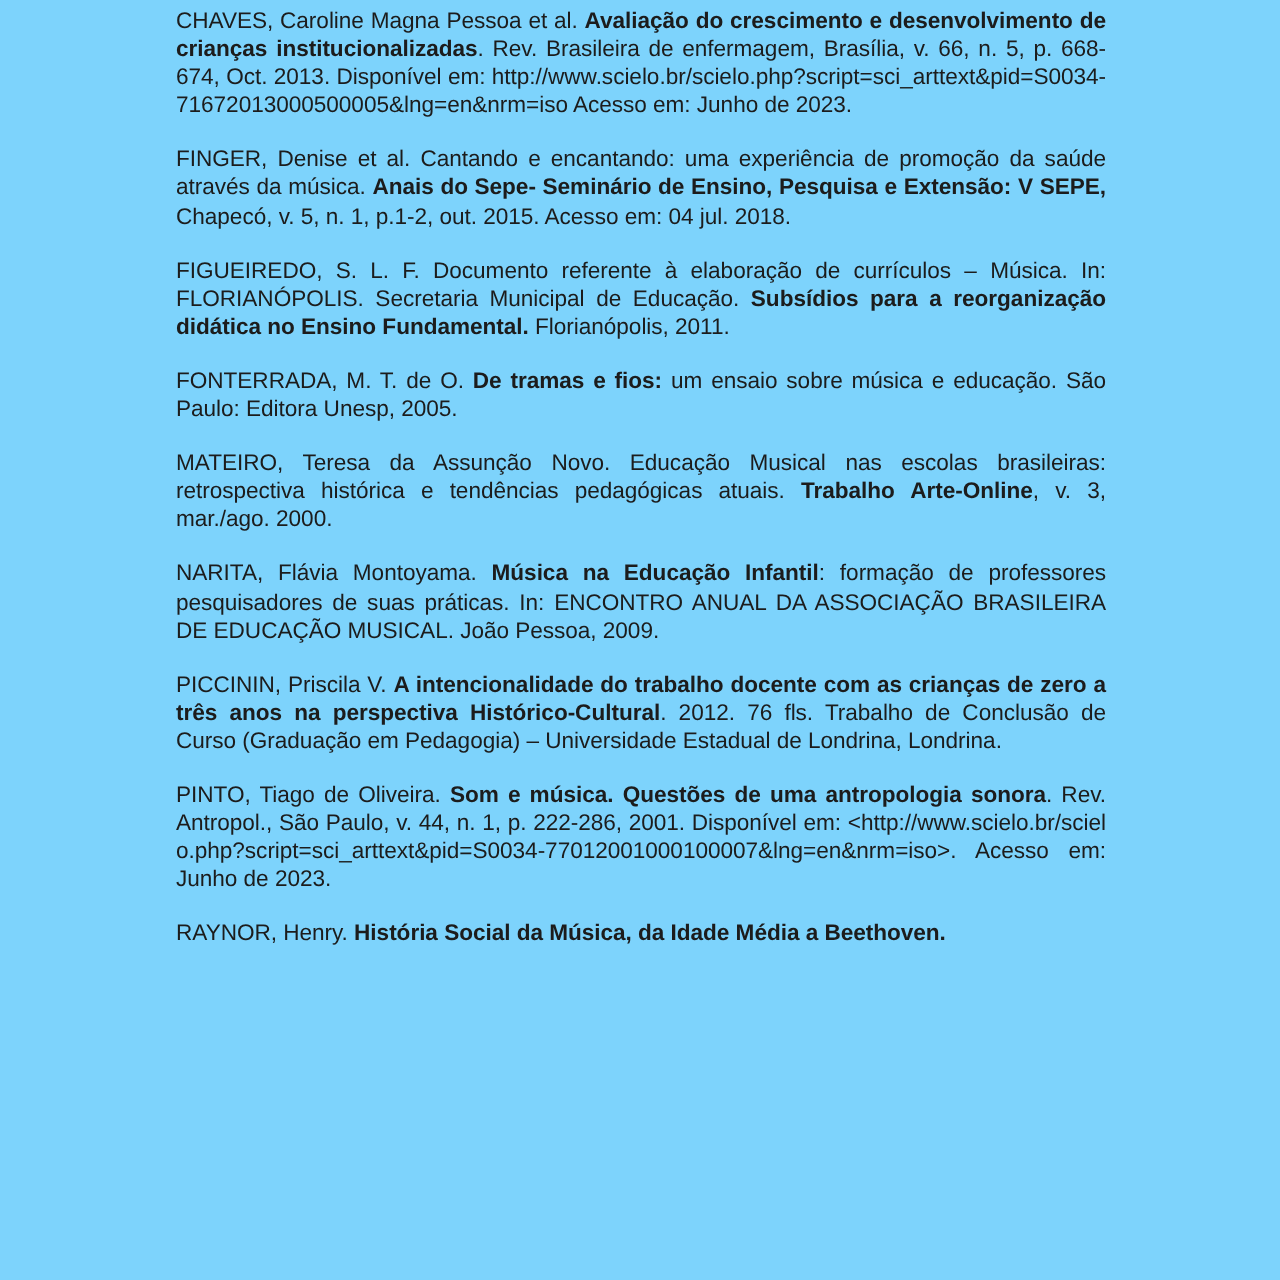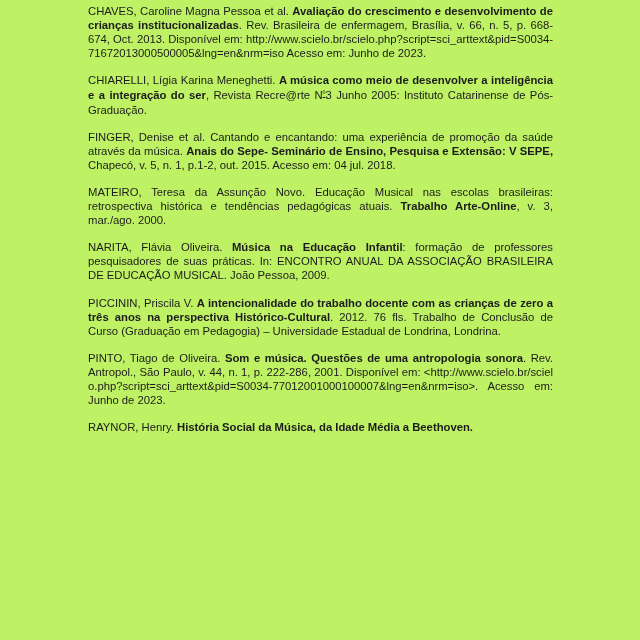--- a/index.html
+++ b/index.html
@@ -12,21 +12,21 @@
     height: 640px;
     overflow: hidden;
     font-family: "Liberation Sans", sans-serif;
     color: #1c1c1c;
     -webkit-font-smoothing: antialiased;
   }
   #page {
     position: relative;
     width: 640px;
     height: 640px;
-    background: #bef264;
+    background: #7dd3fc;
     box-sizing: border-box;
     padding: 4px 87px 0 88px;
   }
   .refs {
     display: block;
   }
   .ref {
     text-align: justify;
     text-justify: inter-word;
     font-size: 11.3px;
@@ -55,21 +55,22 @@
     vertical-align: 3px;
     text-decoration: underline;
   }
 </style>
 </head>
 <body>
 
 <div id="page">
   <div class="refs" id="refs">
       <p class="ref"><span>CHAVES, Caroline Magna Pessoa et al. </span><b>Avaliação do crescimento e desenvolvimento de crianças institucionalizadas</b><span>. Rev. Brasileira de enfermagem, Brasília, v. 66, n. 5, p. 668- 674, Oct. 2013. Disponível em: </span><span class=" nowrapurl">http://www.scielo.br/scielo.php?script=sci_arttext&amp;pid=S0034-71672013000500005&amp;lng=en&amp;nrm=iso</span><span>  Acesso em: Junho de 2023.</span></p>
-      <p class="ref"><span>CHIARELLI, Lígia Karina Meneghetti. </span><b>A música como meio de desenvolver a inteligência e a integração do ser</b><span>, Revista Recre@rte N</span><sup class="ord">º</sup><span>3 Junho 2005: Instituto Catarinense de Pós-Graduação.</span></p>
       <p class="ref"><span>FINGER, Denise et al. Cantando e encantando: uma experiência de promoção da saúde através da música. </span><b>Anais do Sepe- Seminário de Ensino, Pesquisa e Extensão: V SEPE,</b><span> Chapecó, v. 5, n. 1, p.1-2, out. 2015. Acesso em: 04 jul. 2018.</span></p>
+      <p class="ref"><span>FIGUEIREDO, S. L. F. Documento referente à elaboração de currículos – Música. In: FLORIANÓPOLIS. Secretaria Municipal de Educação. </span><b>Subsídios para a reorganização didática no Ensino Fundamental.</b><span> Florianópolis, 2011.</span></p>
+      <p class="ref"><span>FONTERRADA, M. T. de O. </span><b>De tramas e fios:</b><span> um ensaio sobre música e educação. São Paulo: Editora Unesp, 2005.</span></p>
       <p class="ref"><span>MATEIRO, Teresa da Assunção Novo. Educação Musical nas escolas brasileiras: retrospectiva histórica e tendências pedagógicas atuais. </span><b>Trabalho Arte-Online</b><span>, v. 3, mar./ago. 2000.</span></p>
-      <p class="ref"><span>NARITA, Flávia Oliveira. </span><b>Música na Educação Infantil</b><span>: formação de professores pesquisadores de suas práticas. In: ENCONTRO ANUAL DA ASSOCIAÇÃO BRASILEIRA DE EDUCAÇÃO MUSICAL. João Pessoa, 2009.</span></p>
+      <p class="ref"><span>NARITA, Flávia Montoyama. </span><b>Música na Educação Infantil</b><span>: formação de professores pesquisadores de suas práticas. In: ENCONTRO ANUAL DA ASSOCIAÇÃO BRASILEIRA DE EDUCAÇÃO MUSICAL. João Pessoa, 2009.</span></p>
       <p class="ref"><span>PICCININ, Priscila V. </span><b>A intencionalidade do trabalho docente com as crianças de zero a três anos na perspectiva Histórico-Cultural</b><span>. 2012. 76 fls. Trabalho de Conclusão de Curso (Graduação em Pedagogia) – Universidade Estadual de Londrina, Londrina.</span></p>
       <p class="ref"><span>PINTO, Tiago de Oliveira. </span><b>Som e música. Questões de uma antropologia sonora</b><span>. Rev. Antropol., São Paulo, v. 44, n. 1, p. 222-286, 2001. Disponível em: &lt;</span><span class=" nowrapurl">http://www.scielo.br/scielo.php?script=sci_arttext&amp;pid=S0034-77012001000100007&amp;lng=en&amp;nrm=iso</span><span>&gt;. Acesso em: Junho de 2023.</span></p>
       <p class="ref clipped"><span>RAYNOR, Henry. </span><b>História Social da Música, da Idade Média a Beethoven.</b></p>
     </div>
 </div>
 
 </body></html>

